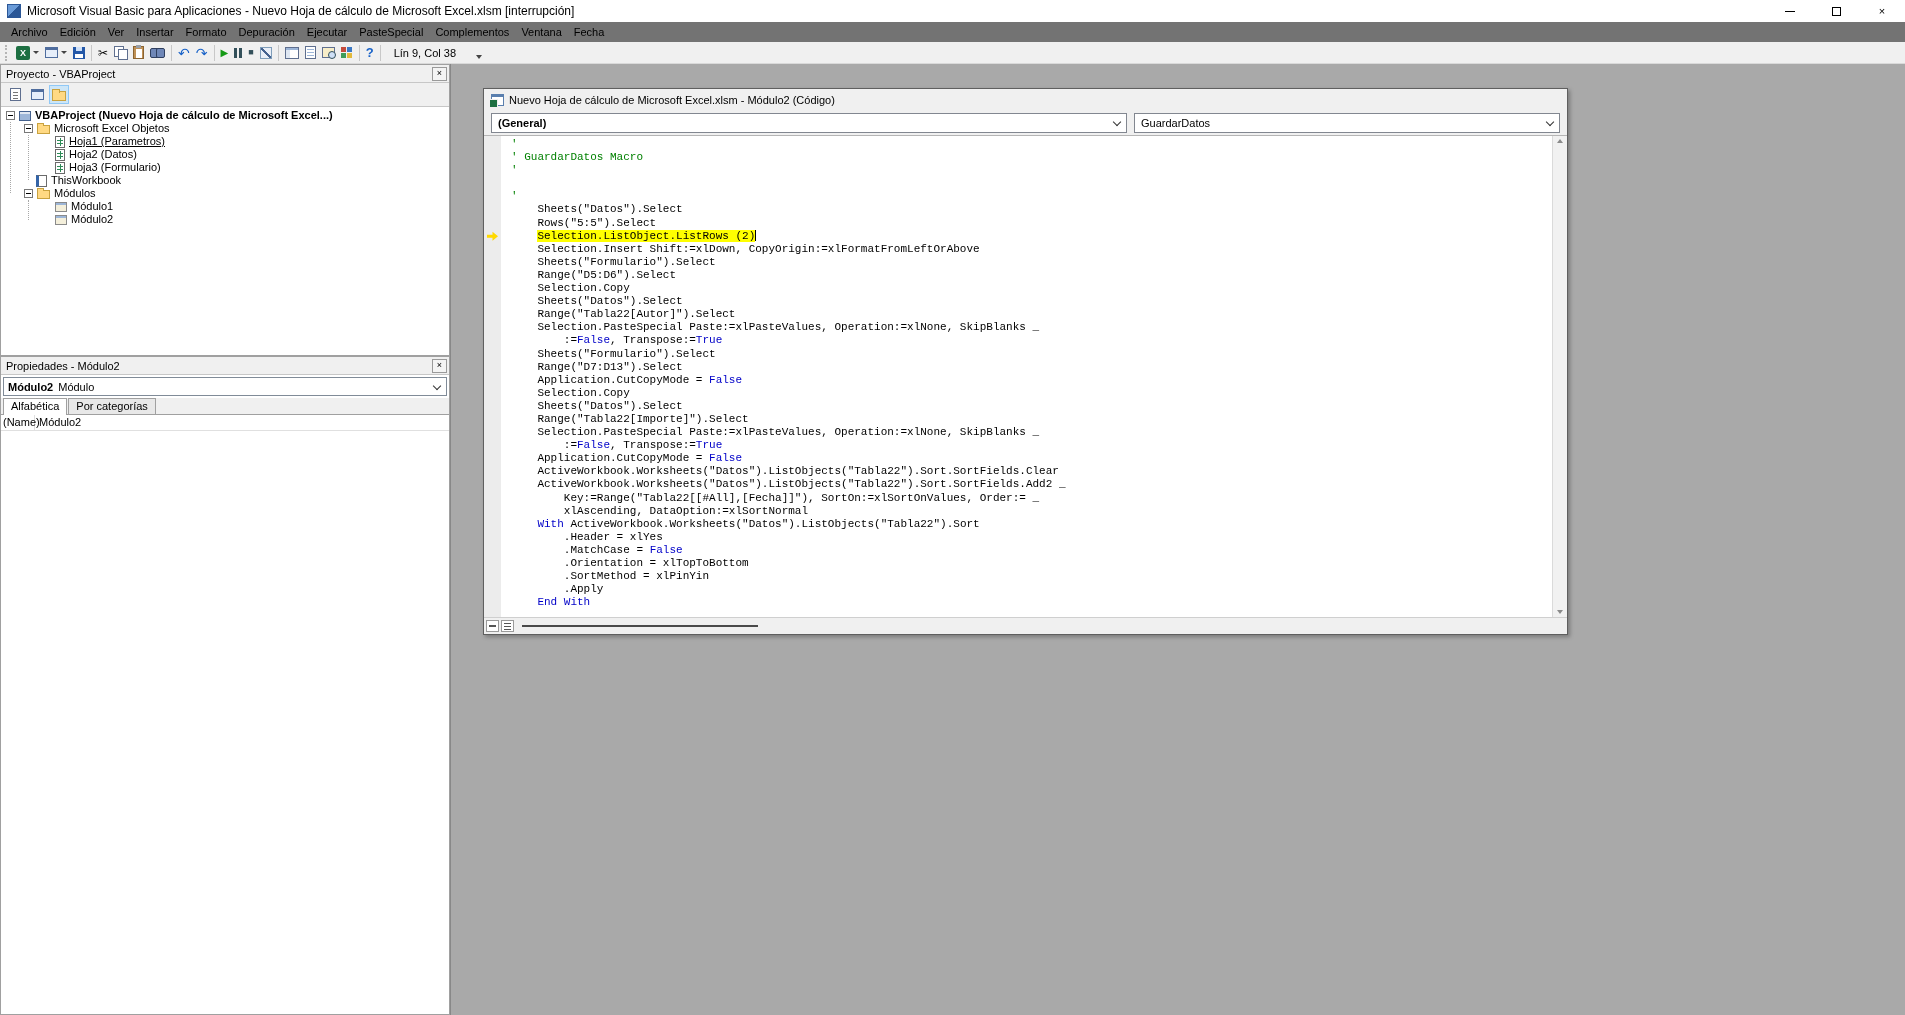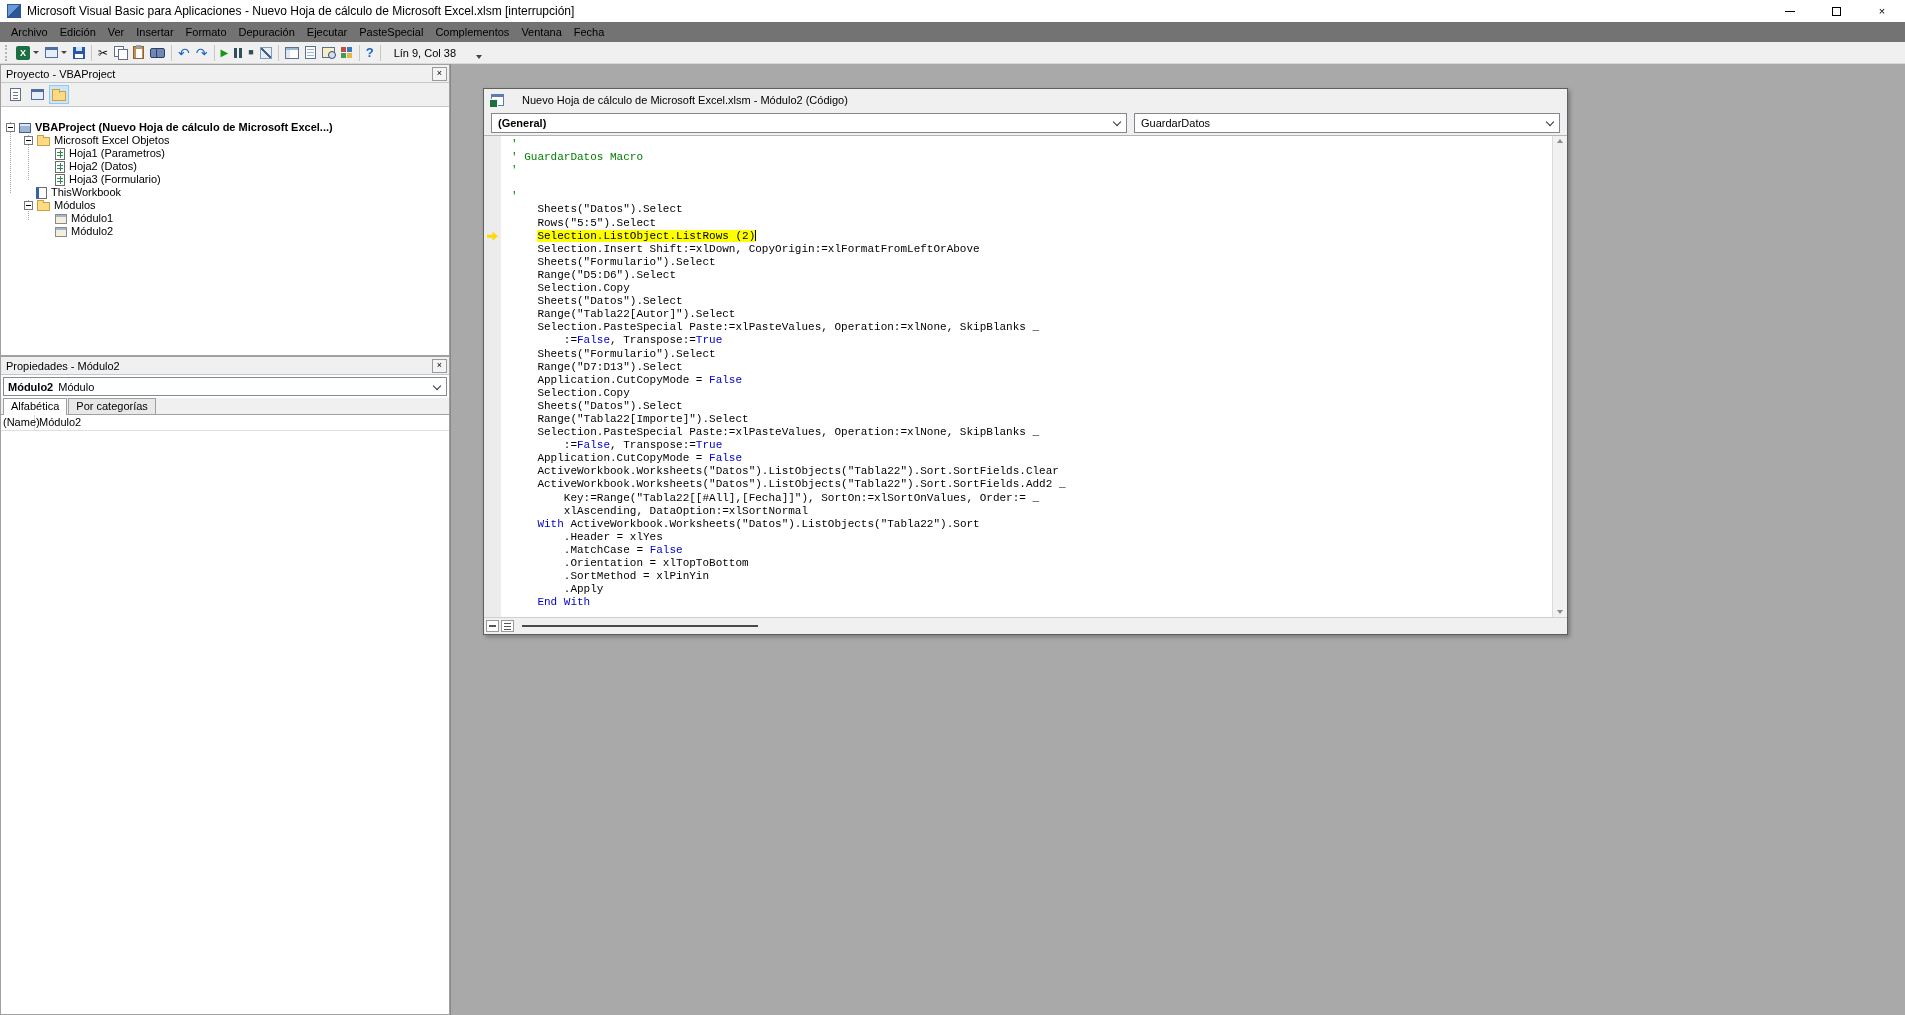--- a/index.html
+++ b/index.html
@@ -113,21 +113,21 @@
   .props-tabs{display:flex;background:#f0f0f0;padding-left:2px;font-size:11px;flex:none;height:17px;align-items:flex-end;border-bottom:1px solid #a0a0a0;}
   .ptab{padding:1px 7px;border:1px solid #a0a0a0;border-bottom:none;background:#e8e8e8;margin-right:1px;line-height:13px;white-space:nowrap;}
   .ptab.active{background:#fff;position:relative;top:1px;padding-bottom:2px;}
   .props-grid{flex:1;background:#fff;font-size:11px;overflow:hidden;}
   .pg-row{height:16px;display:flex;border-bottom:1px solid #e0e0e0;}
   .pg-name{width:34px;border-right:1px solid #e0e0e0;padding:1px 0 0 2px;flex:none;}
   .pg-value{padding:1px 0 0 4px;flex:1;}
 
   
   .code-window{position:absolute;left:32px;top:24px;width:1085px;height:547px;background:#f0f0f0;border:1px solid #5f5f5f;box-shadow:2px 2px 4px rgba(0,0,0,.28);display:flex;flex-direction:column;}
-  .code-titlebar{height:21px;display:flex;align-items:center;gap:18px;padding-left:5px;font-size:11px;flex:none;background:#f0f0f0;white-space:nowrap;}
+  .code-titlebar{height:21px;display:flex;align-items:center;gap:5px;padding-left:5px;font-size:11px;flex:none;background:#f0f0f0;white-space:nowrap;}
   .code-icon{width:13px;height:12px;background:#fff;border:1px solid #5a7fae;box-shadow:inset 0 2px 0 #5a7fae;position:relative;flex:none;margin-left:2px;}
   .code-icon::after{content:"";position:absolute;left:-3px;bottom:-3px;width:7px;height:7px;background:#1d6f42;border:1px solid #f0f0f0;}
   .combo-row{height:25px;display:flex;align-items:center;padding:0 7px;gap:7px;flex:none;background:#f0f0f0;}
   .combo{height:20px;background:#fff;border:1px solid #828790;display:flex;align-items:center;padding:0 18px 0 6px;font-size:11px;position:relative;white-space:nowrap;overflow:hidden;}
   .combo-left{width:636px;flex:none;font-weight:bold;}
   .combo-right{flex:1;}
   .code-body{flex:1;display:flex;background:#fff;border-top:1px solid #b5b5b5;min-height:0;position:relative;}
   .code-margin{width:17px;flex:none;background:#ececec;position:relative;}
   .dbg-arrow{position:absolute;left:3px;top:2px;width:11px;height:9px;background:#ffd900;clip-path:polygon(0 33%,50% 33%,50% 0,100% 50%,50% 100%,50% 67%,0 67%);filter:drop-shadow(0 0 1px #8a6d00);}
   .code-text{flex:1;font-family:"Liberation Mono","DejaVu Sans Mono",monospace;font-size:11px;line-height:13.1px;padding:2px 0 0 10px;white-space:pre;overflow:hidden;}
@@ -275,31 +275,31 @@
               <span class="g-viewobj"></span>
             </div>
             <div class="pt-btn active">
               <span class="g-folders"></span>
             </div>
           </div>
         <div class="tree" id="project-tree">
           <div class="tree-conn" style="left:9px;top:15px;height:71px"></div>
           <div class="tree-conn" style="left:27px;top:28px;height:45px"></div>
           <div class="tree-conn" style="left:27px;top:93px;height:20px"></div>
-        <div class="tree-row" style="padding-left: 5px; margin-top: 12px;">
+        <div class="tree-row" style="padding-left: 5px;">
               <span class="expander"></span>
               <span class="ticon t-project"></span>
               <span class="tlabel bold">VBAProject (Nuevo Hoja de cálculo de Microsoft Excel...)</span>
             </div>
             <div class="tree-row" style="padding-left: 23px;">
               <span class="expander"></span>
               <span class="ticon t-folder"></span>
               <span class="tlabel">Microsoft Excel Objetos</span>
             </div>
-            <div class="tree-row" style="padding-left: 41px;">
+            <div class="tree-row" style="padding-left: 41px; text-decoration: underline;">
               <span class="exp-spacer"></span>
               <span class="ticon t-sheet"></span>
               <span class="tlabel">Hoja1 (Parametros)</span>
             </div>
             <div class="tree-row" style="padding-left: 41px;">
               <span class="exp-spacer"></span>
               <span class="ticon t-sheet"></span>
               <span class="tlabel">Hoja2 (Datos)</span>
             </div>
             <div class="tree-row" style="padding-left: 41px;">

